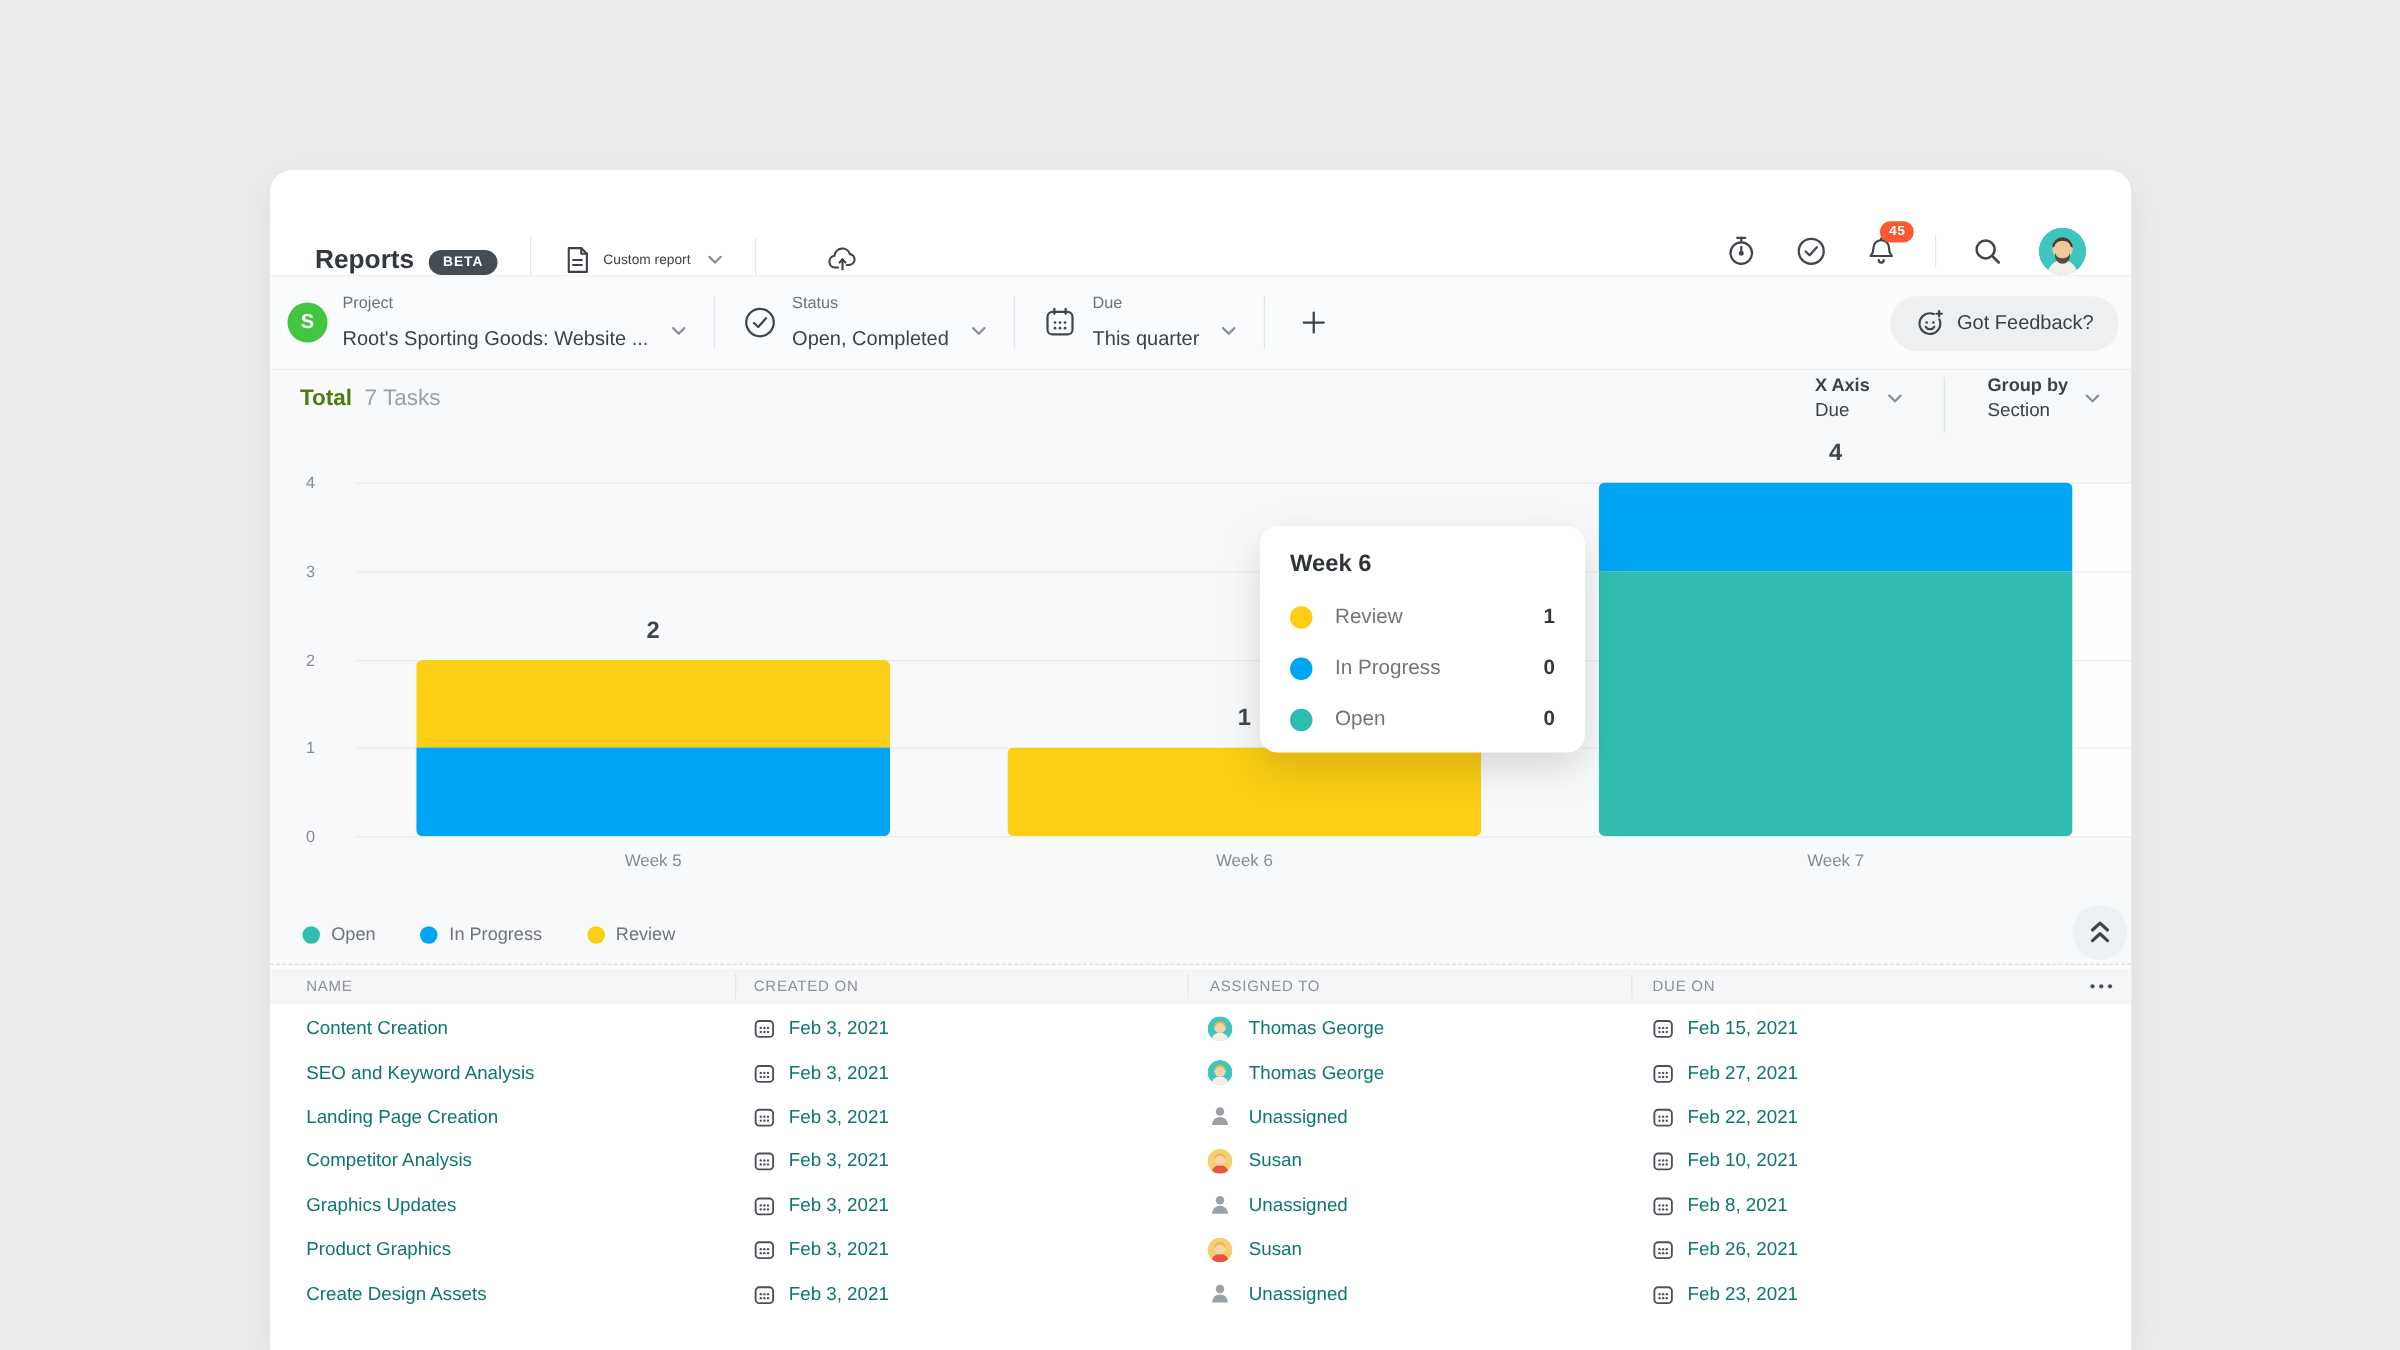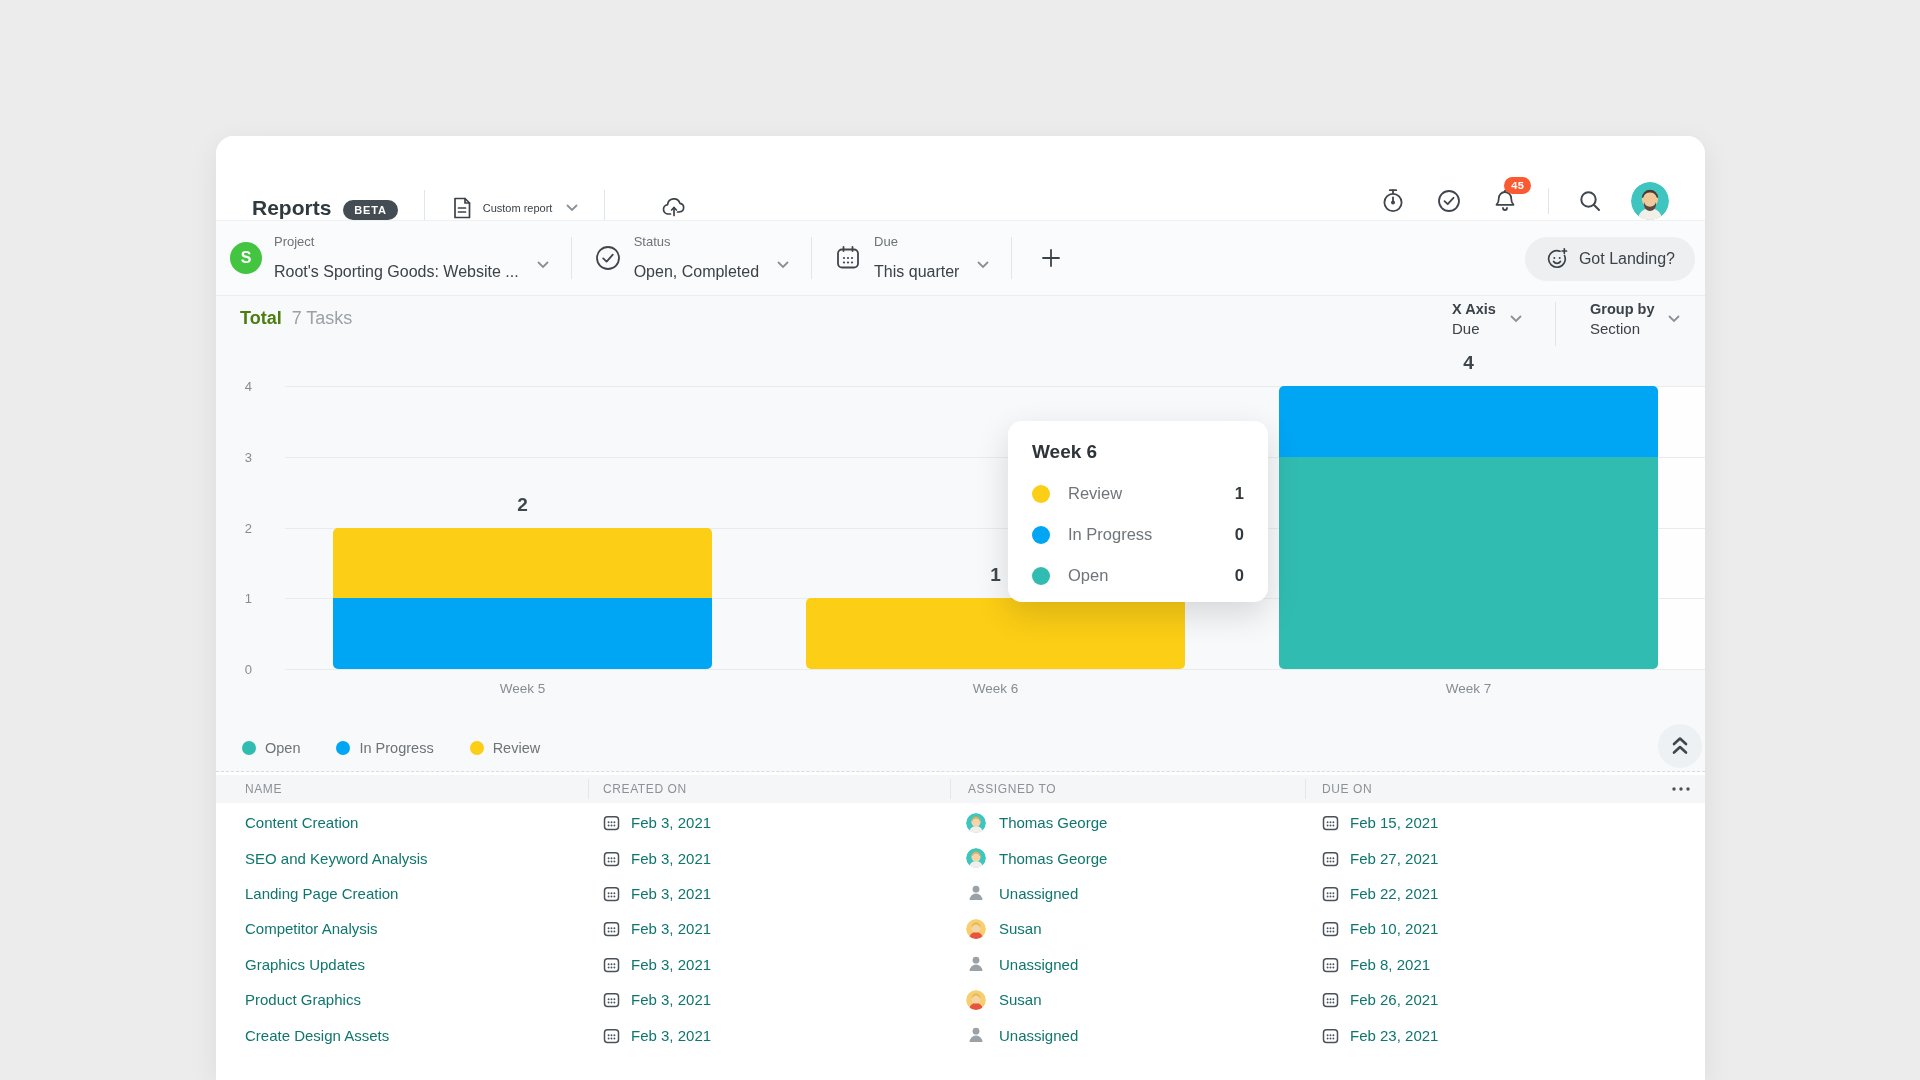--- a/index.html
+++ b/index.html
@@ -238,21 +238,21 @@
       <span>
         <svg width="24" height="24" viewBox="0 0 24 24" fill="none" stroke="#3b4248" stroke-width="1.7" stroke-linecap="round">
           <path d="M19.5 8.5 A8.3 8.3 0 1 1 15 4.2"></path>
           <circle cx="9.3" cy="11" r="1" fill="#3b4248" stroke="none"></circle>
             <circle cx="14.7" cy="11" r="1" fill="#3b4248" stroke="none"></circle>
           <path d="M8.6 14.5 a4 4 0 0 0 6.8 0"></path>
           <line x1="19.3" y1="1.8" x2="19.3" y2="6.2"></line>
             <line x1="17.1" y1="4" x2="21.5" y2="4"></line>
         </svg>
       </span>
-      <span>Got Landing?</span>
+      <span>Got Feedback?</span>
     </div>
   </div>
 
   <div class="chartsec">
     <div class="chart-title">
       <span class="total-label">Total</span>
       <span class="total-value">7 Tasks</span>
     </div>
 
     <div class="axis-block" style="left:1236px;">

